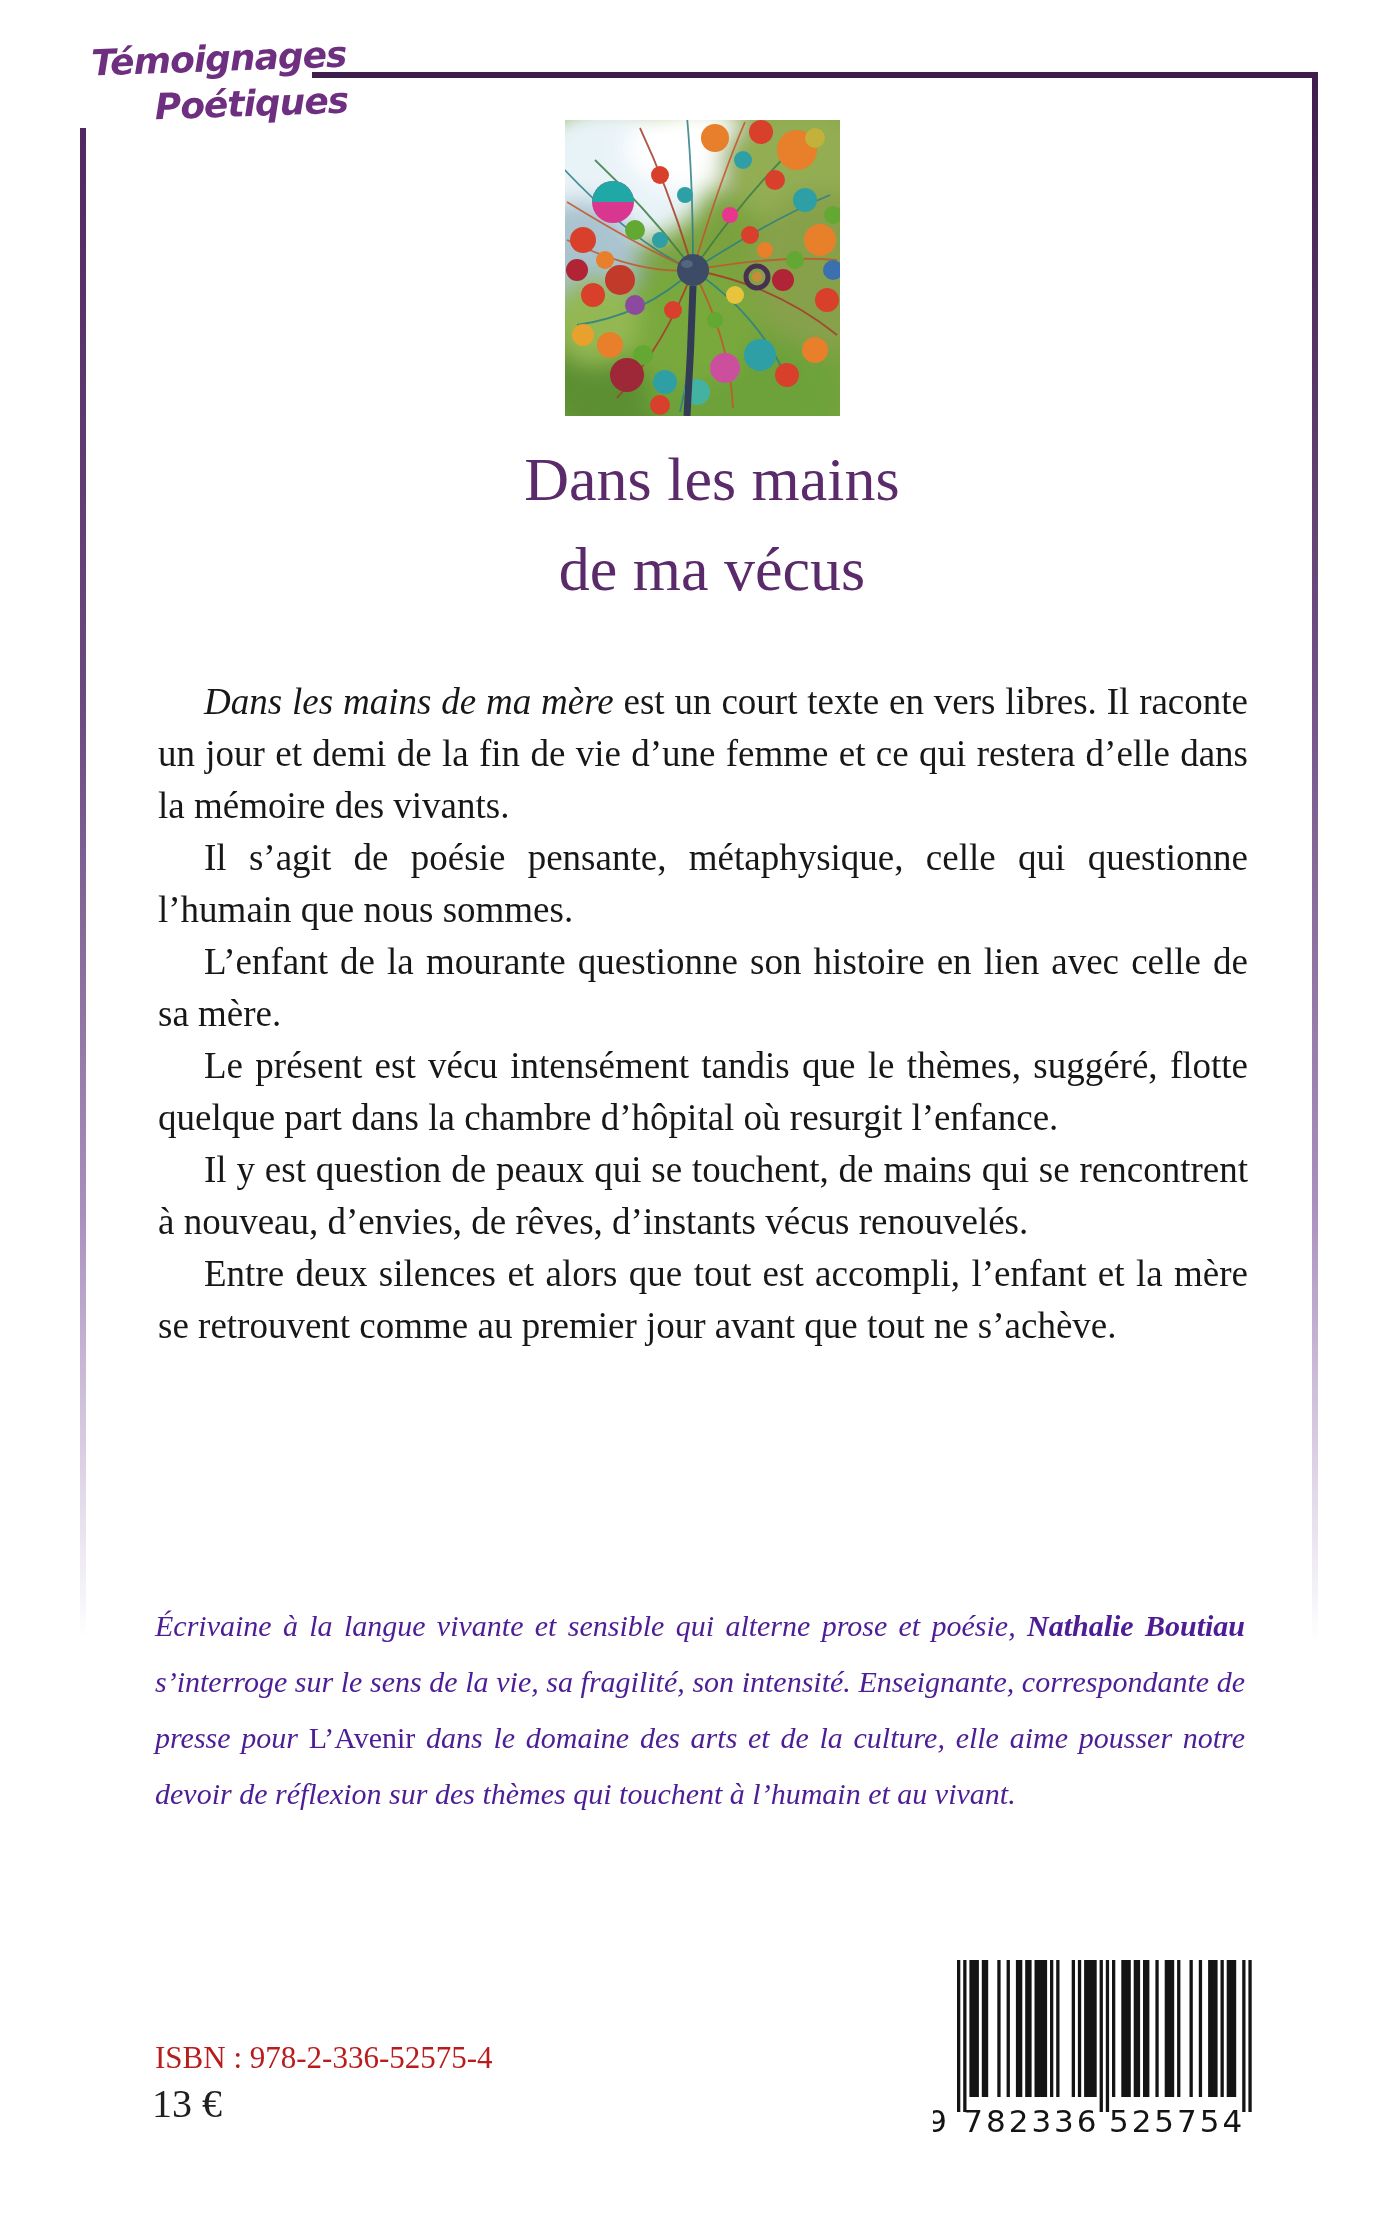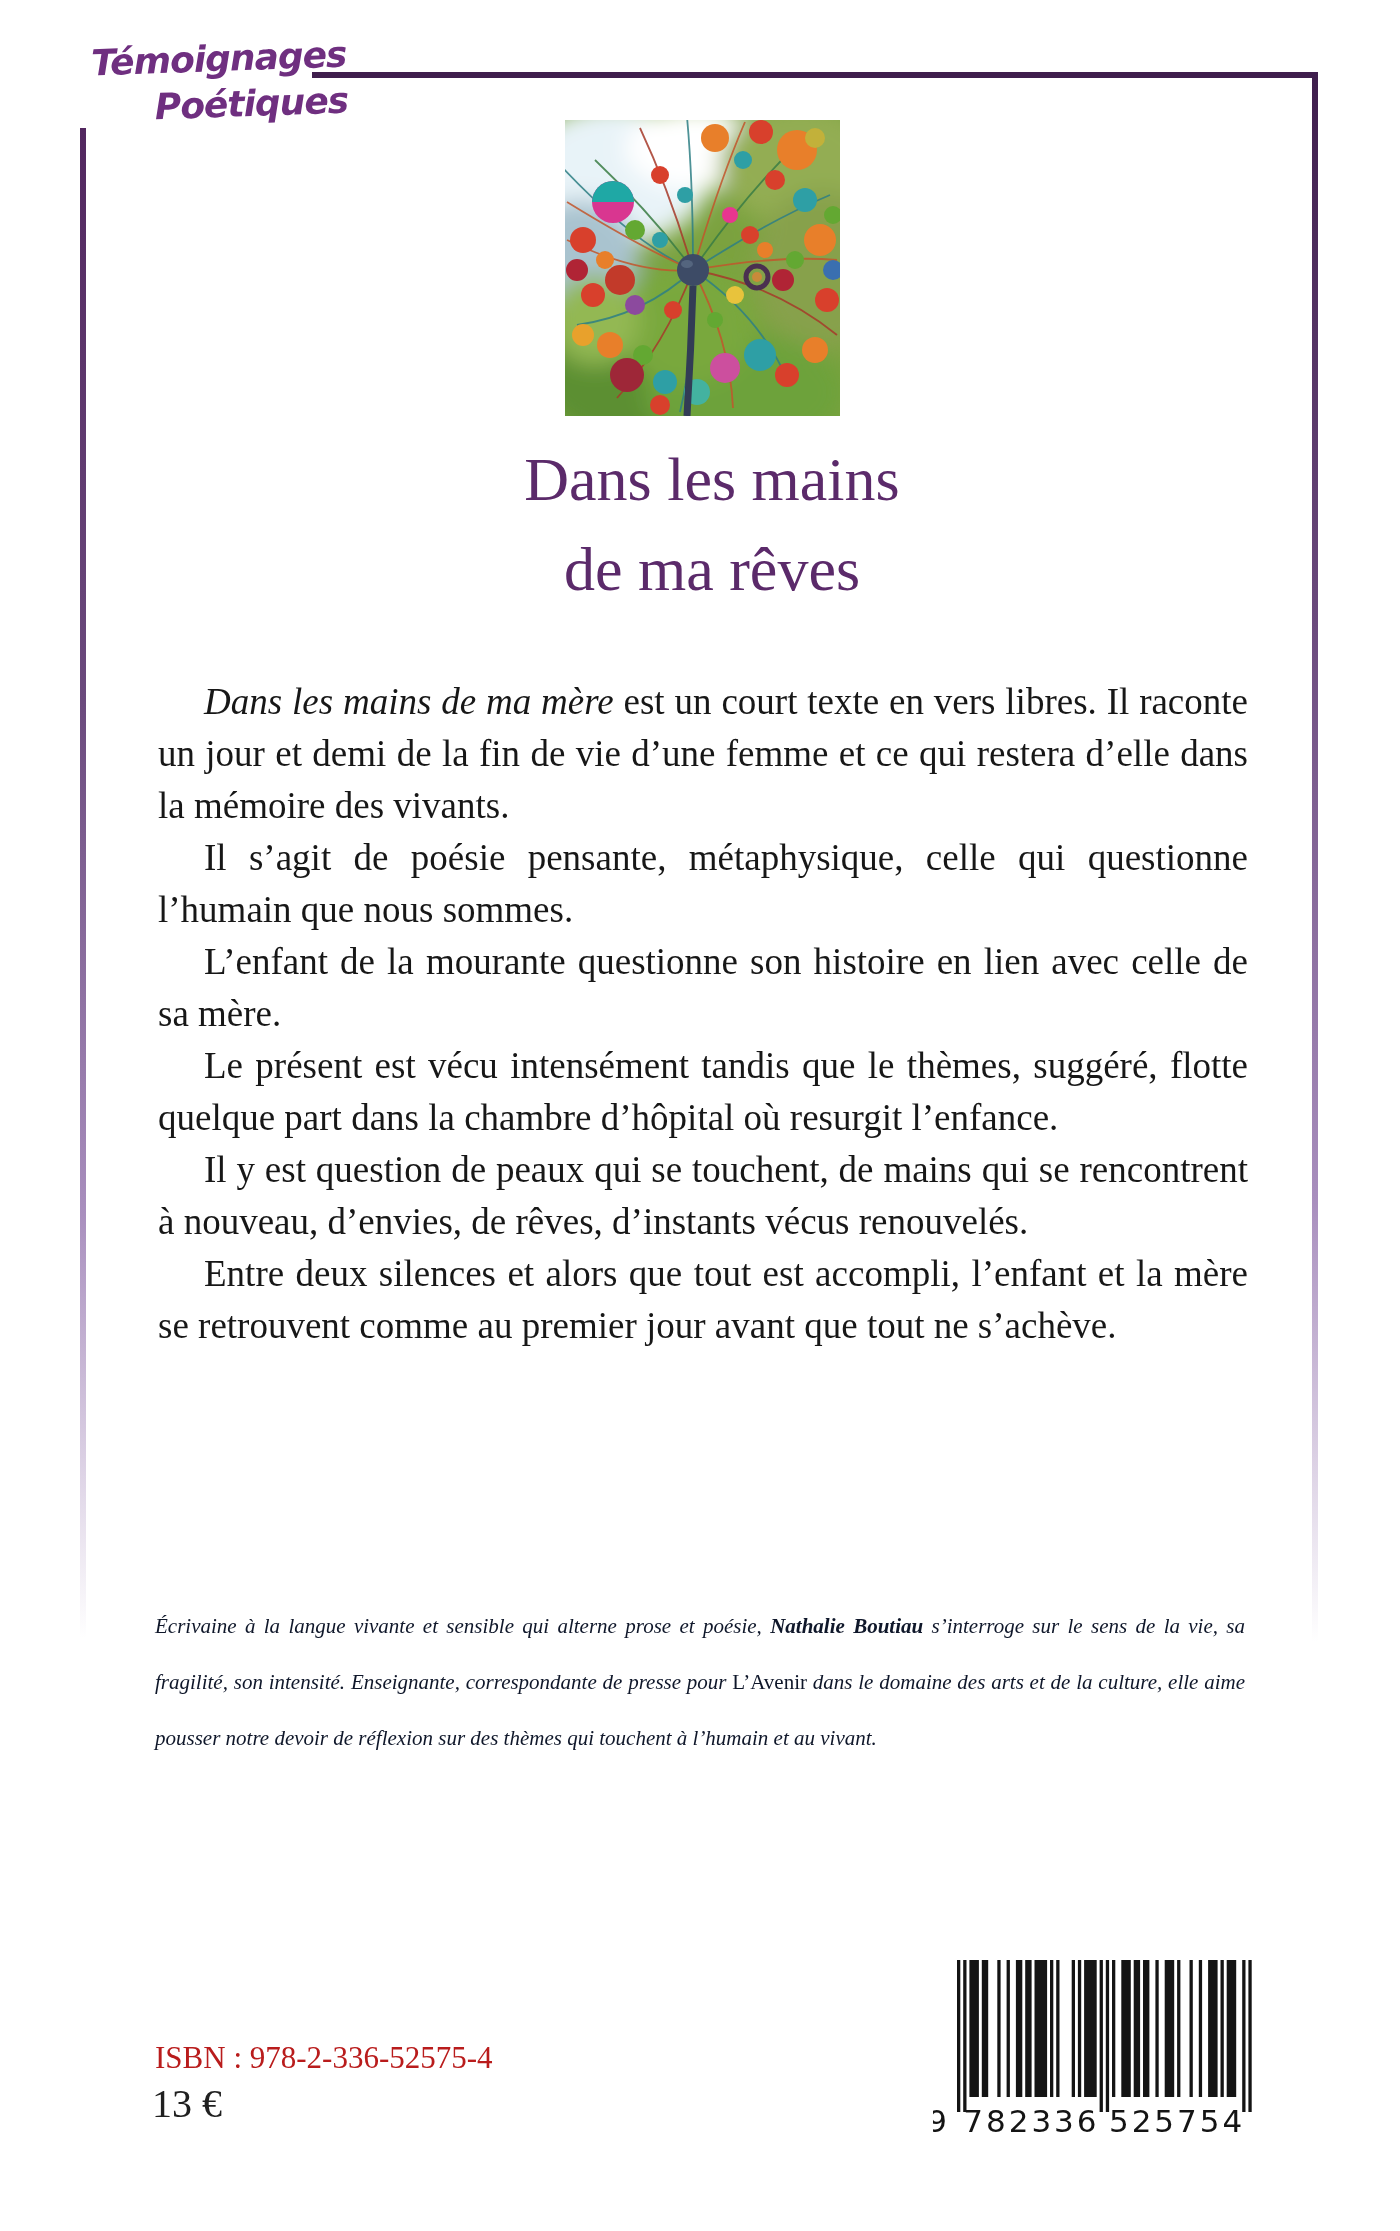--- a/index.html
+++ b/index.html
@@ -24,21 +24,21 @@
 
   .title{position:absolute;left:0;top:434px;width:1400px;margin:0;text-align:center;
          color:#5b2a6a;font-size:62px;line-height:90px;font-weight:normal;padding-left:12px;}
 
   .synopsis{position:absolute;left:158px;top:676px;width:1090px;
             font-size:37px;line-height:52px;text-align:justify;}
   .synopsis p{margin:0;text-indent:46px;}
   .synopsis .lead{font-style:italic;}
 
   .bio{position:absolute;left:155px;top:1598px;width:1090px;
-       font-size:21px;line-height:56px;text-align:justify;font-style:italic;color:#0f172a;}
+       font-size:30px;line-height:56px;text-align:justify;font-style:italic;color:#4c1d95;}
   .bio .roman{font-style:normal;}
 
   .isbn{position:absolute;left:155px;top:2040px;font-size:31px;color:#b91c1c;}
   .price{position:absolute;left:152px;top:2080px;font-size:40px;color:#202020;}
 
   .barcode{position:absolute;left:933px;top:1956px;}
   .barcode svg{display:block;}
   .barcode rect{fill:#141414;}
   .barcode text{font-family:"DejaVu Sans",sans-serif;font-size:31px;fill:#141414;letter-spacing:3px;}
 </style>
@@ -138,21 +138,21 @@
     </g>
     <g>
       <path d="M128,166 Q126,230 122,296" stroke="#323c55" stroke-width="7" fill="none"></path>
       <circle cx="128" cy="150" r="16" fill="#3d4b66"></circle>
       <ellipse cx="122" cy="144" rx="6" ry="4" fill="#5a6b85" opacity="0.8"></ellipse>
       <circle cx="192" cy="157" r="11" fill="none" stroke="#4a3050" stroke-width="5"></circle>
       <circle cx="192" cy="157" r="5" fill="#c98a3a"></circle>
     </g>
   </svg>
 
-  <h1 class="title"><span>Dans les mains</span><br><span>de ma rêves</span></h1>
+  <h1 class="title"><span>Dans les mains</span><br><span>de ma vécus</span></h1>
 
   <div class="synopsis">
     <p><span class="lead">Dans les mains de ma mère</span><span> est un court texte en vers libres. Il raconte un jour et demi de la fin de vie d’une femme et ce qui restera d’elle dans la mémoire des vivants.</span></p>
     <p>Il s’agit de poésie pensante, métaphysique, celle qui questionne l’humain que nous sommes.</p>
     <p>L’enfant de la mourante questionne son histoire en lien avec celle de sa mère.</p>
     <p>Le présent est vécu intensément tandis que le thèmes, suggéré, flotte quelque part dans la chambre d’hôpital où resurgit l’enfance.</p>
     <p>Il y est question de peaux qui se touchent, de mains qui se rencontrent à nouveau, d’envies, de rêves, d’instants vécus renouvelés.</p>
     <p>Entre deux silences et alors que tout est accompli, l’enfant et la mère se retrouvent comme au premier jour avant que tout ne s’achève.</p>
   </div>
 

